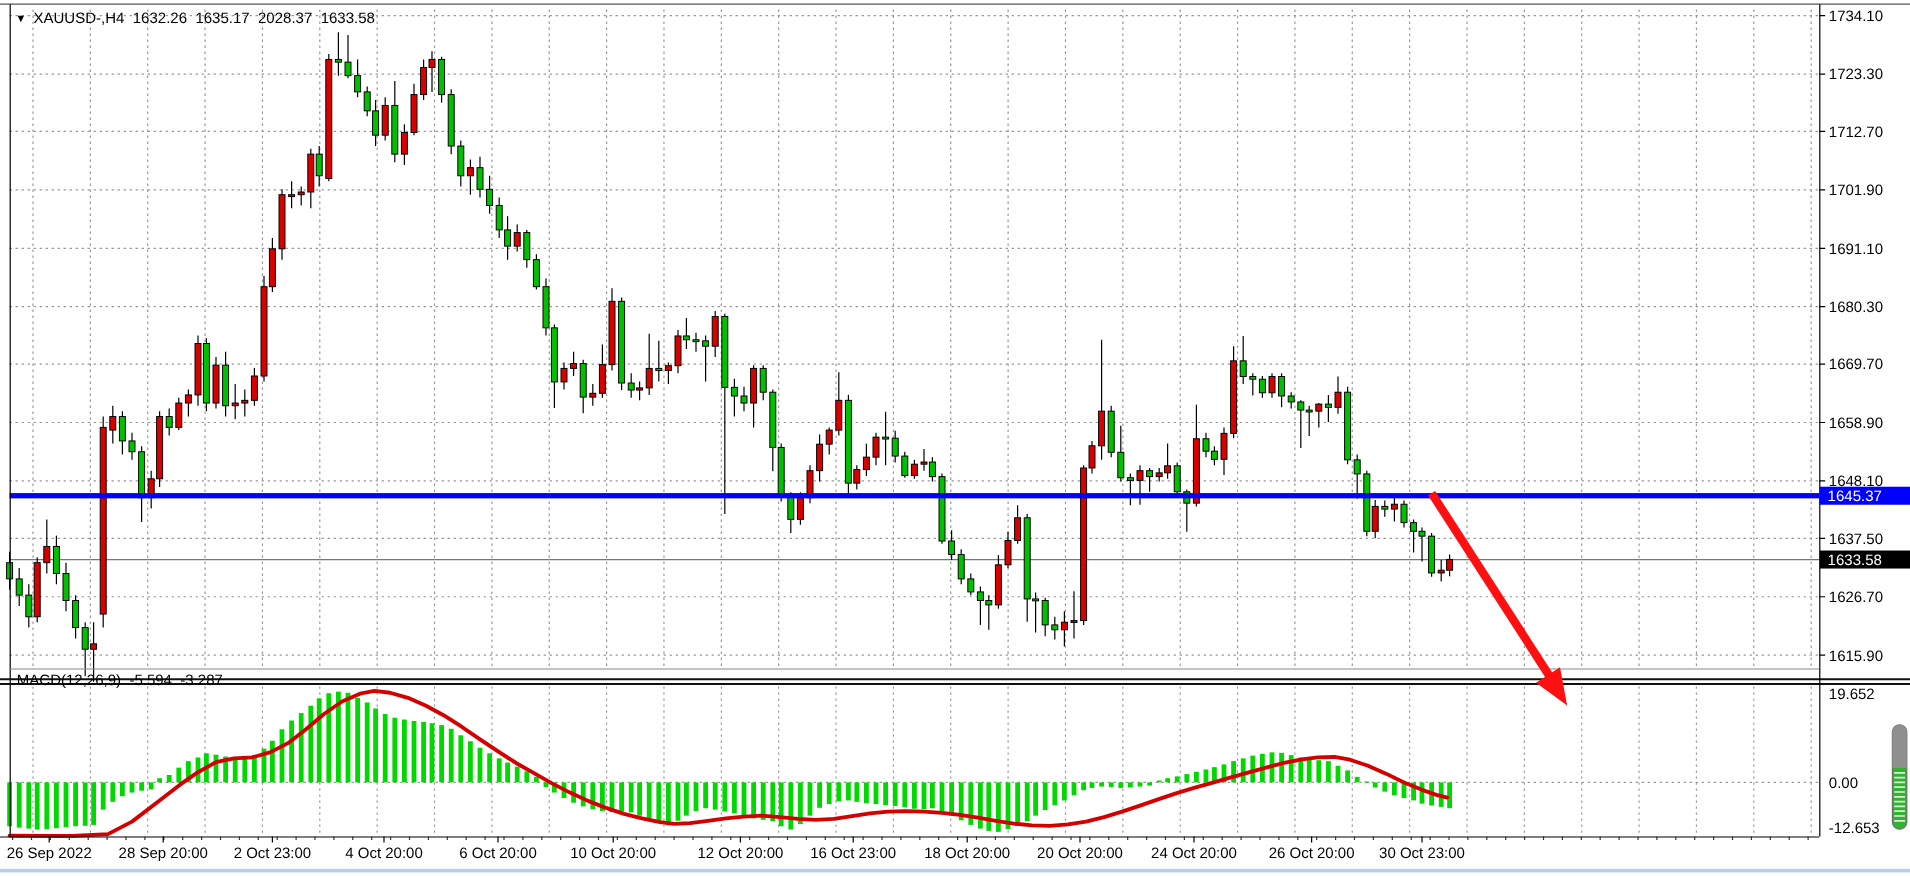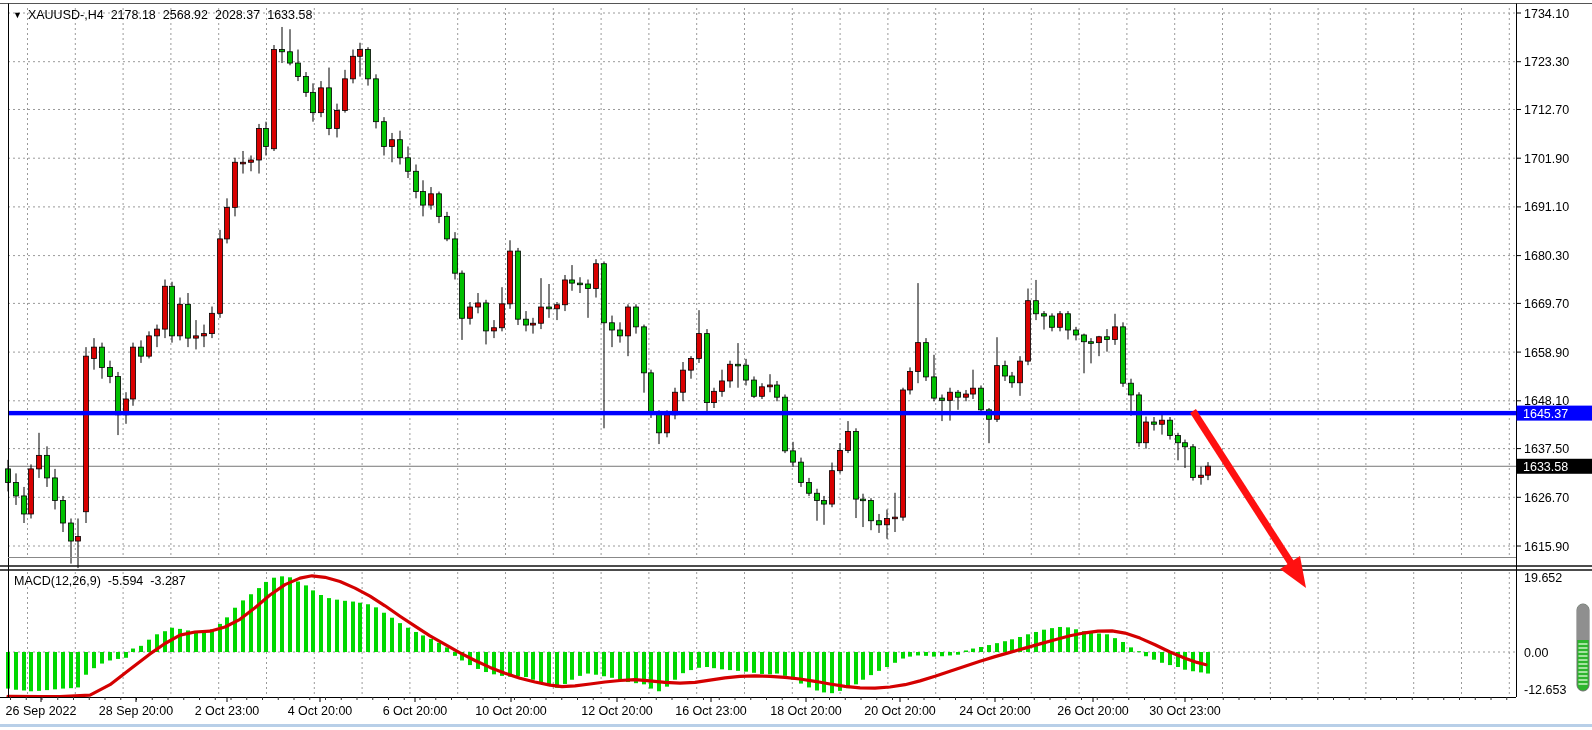--- a/index.html
+++ b/index.html
@@ -1,21 +1,21 @@
 <!DOCTYPE html>
 <html><head>
 <meta charset="utf-8">
 <style>
   html,body{margin:0;padding:0;background:#ffffff;}
   .window{position:relative;width:1592px;height:730px;background:#ffffff;overflow:hidden;
           font-family:"Liberation Sans",sans-serif;color:#000;}
   #chart-svg{position:absolute;left:0;top:0;}
   .overlay{position:absolute;font-size:12.5px;color:#000;white-space:nowrap;z-index:5;}
   #title-bar{left:13px;top:8px;}
-  #macd-label{left:14px;top:574px;}
+  #macd-label{left:14px;top:560px;}
   .tri{display:inline-block;font-size:9px;vertical-align:1px;margin-right:6px;cursor:pointer;}
   .sp{margin-right:7px;text-align:center;}
 </style>
 </head>
 <body>
 
 <div class="window">
   <svg id="chart-svg" width="1592" height="730" viewBox="0 0 1592 730">
       <g stroke="#9a9a9a" stroke-width="1" stroke-dasharray="2,3">
         <line x1="27.5" y1="8" x2="27.5" y2="557"></line>
@@ -753,19 +753,19 @@
         <line x1="1578.5" y1="664" x2="1587.5" y2="664" stroke="#d9f7d2" stroke-width="1.4"></line>
         <line x1="1578.5" y1="668" x2="1587.5" y2="668" stroke="#d9f7d2" stroke-width="1.4"></line>
         <line x1="1578.5" y1="672" x2="1587.5" y2="672" stroke="#d9f7d2" stroke-width="1.4"></line>
         <line x1="1578.5" y1="676" x2="1587.5" y2="676" stroke="#d9f7d2" stroke-width="1.4"></line>
         <line x1="1578.5" y1="680" x2="1587.5" y2="680" stroke="#d9f7d2" stroke-width="1.4"></line>
         <line x1="1578.5" y1="684" x2="1587.5" y2="684" stroke="#d9f7d2" stroke-width="1.4"></line>
       </g>
     </svg>
 
   <div id="title-bar" class="overlay">
-    <span class="tri">▼</span><span class="sp">XAUUSD-,H4</span><span class="sp">2178.18</span><span class="sp">2568.92</span><span class="sp">2028.37</span><span>1633.58</span>
+    <span class="tri">▼</span><span class="sp">XAUUSD-,H4</span><span class="sp">1632.26</span><span class="sp">1635.17</span><span class="sp">2028.37</span><span>1633.58</span>
   </div>
 
   <div id="macd-label" class="overlay">
     <span class="sp">MACD(12,26,9)</span><span class="sp">-5.594</span><span>-3.287</span>
   </div>
 </div>
 
 </body></html>

